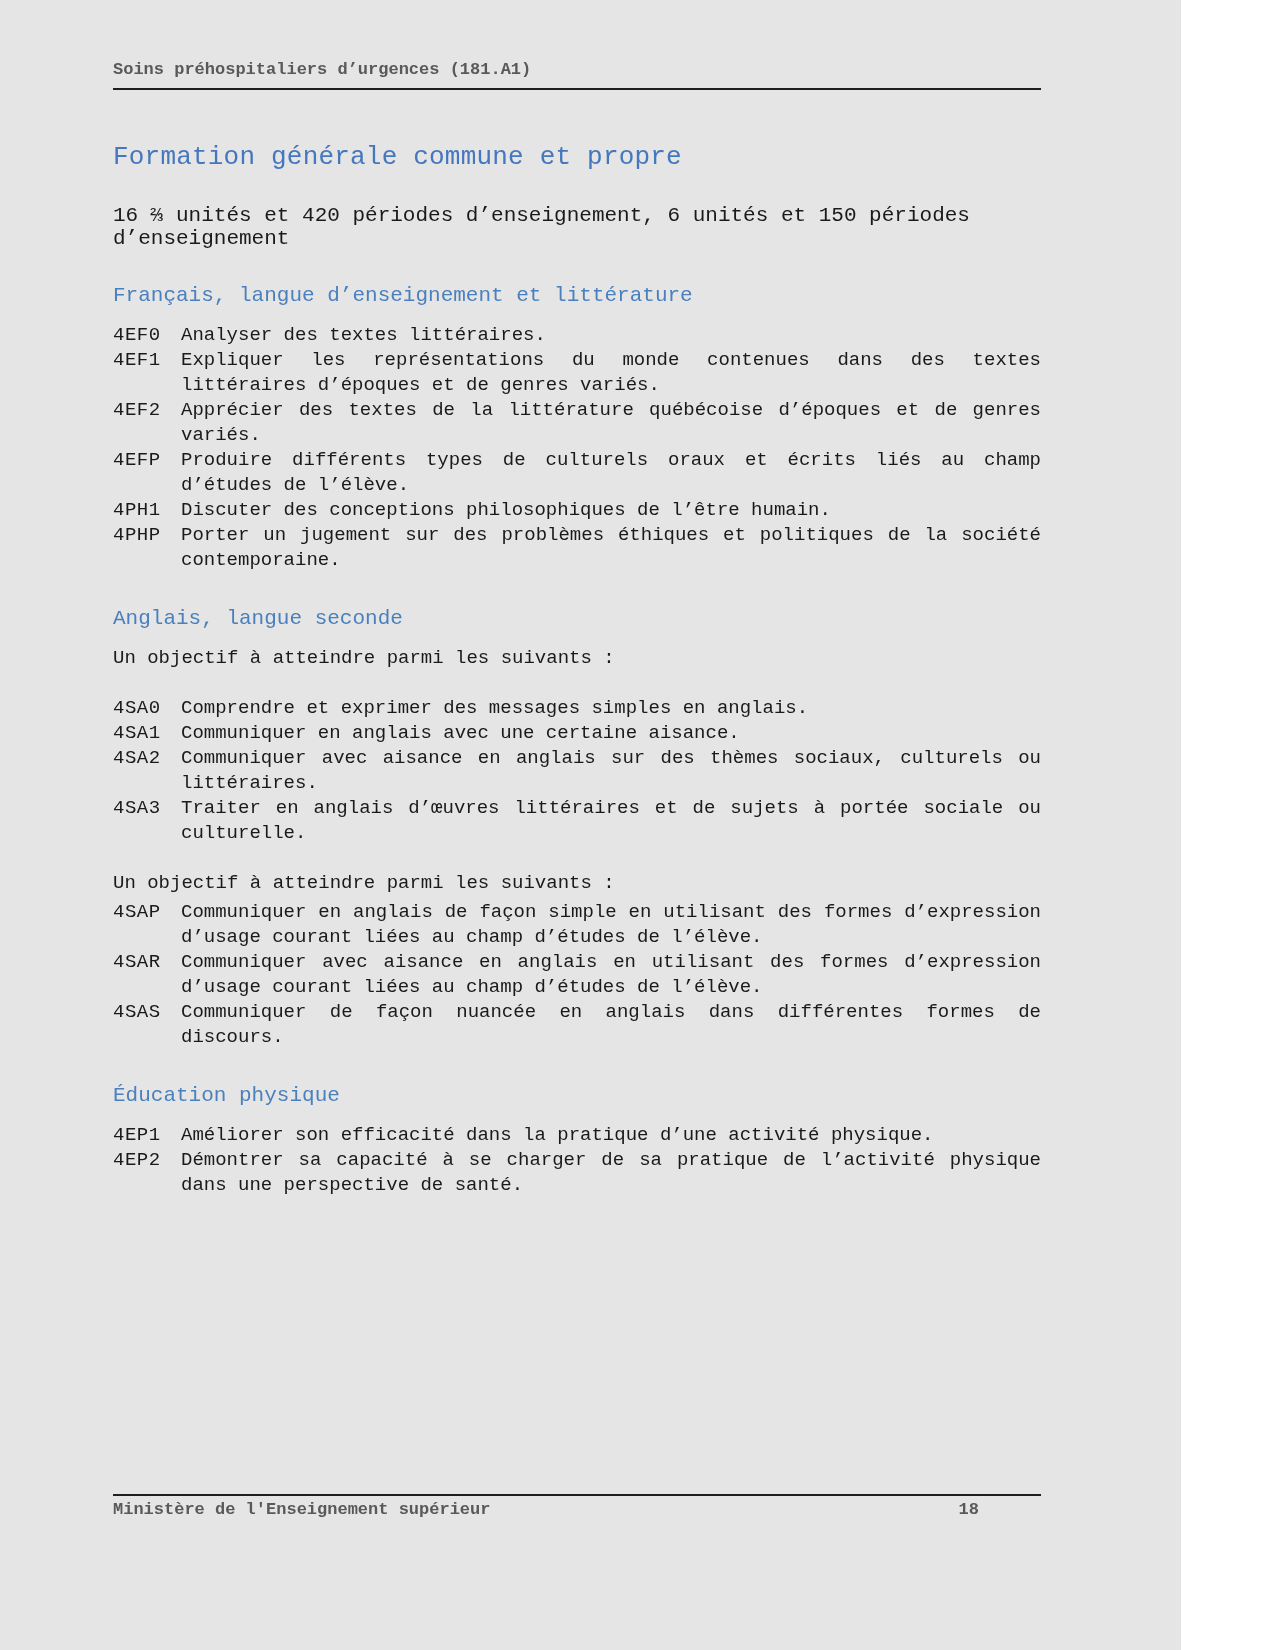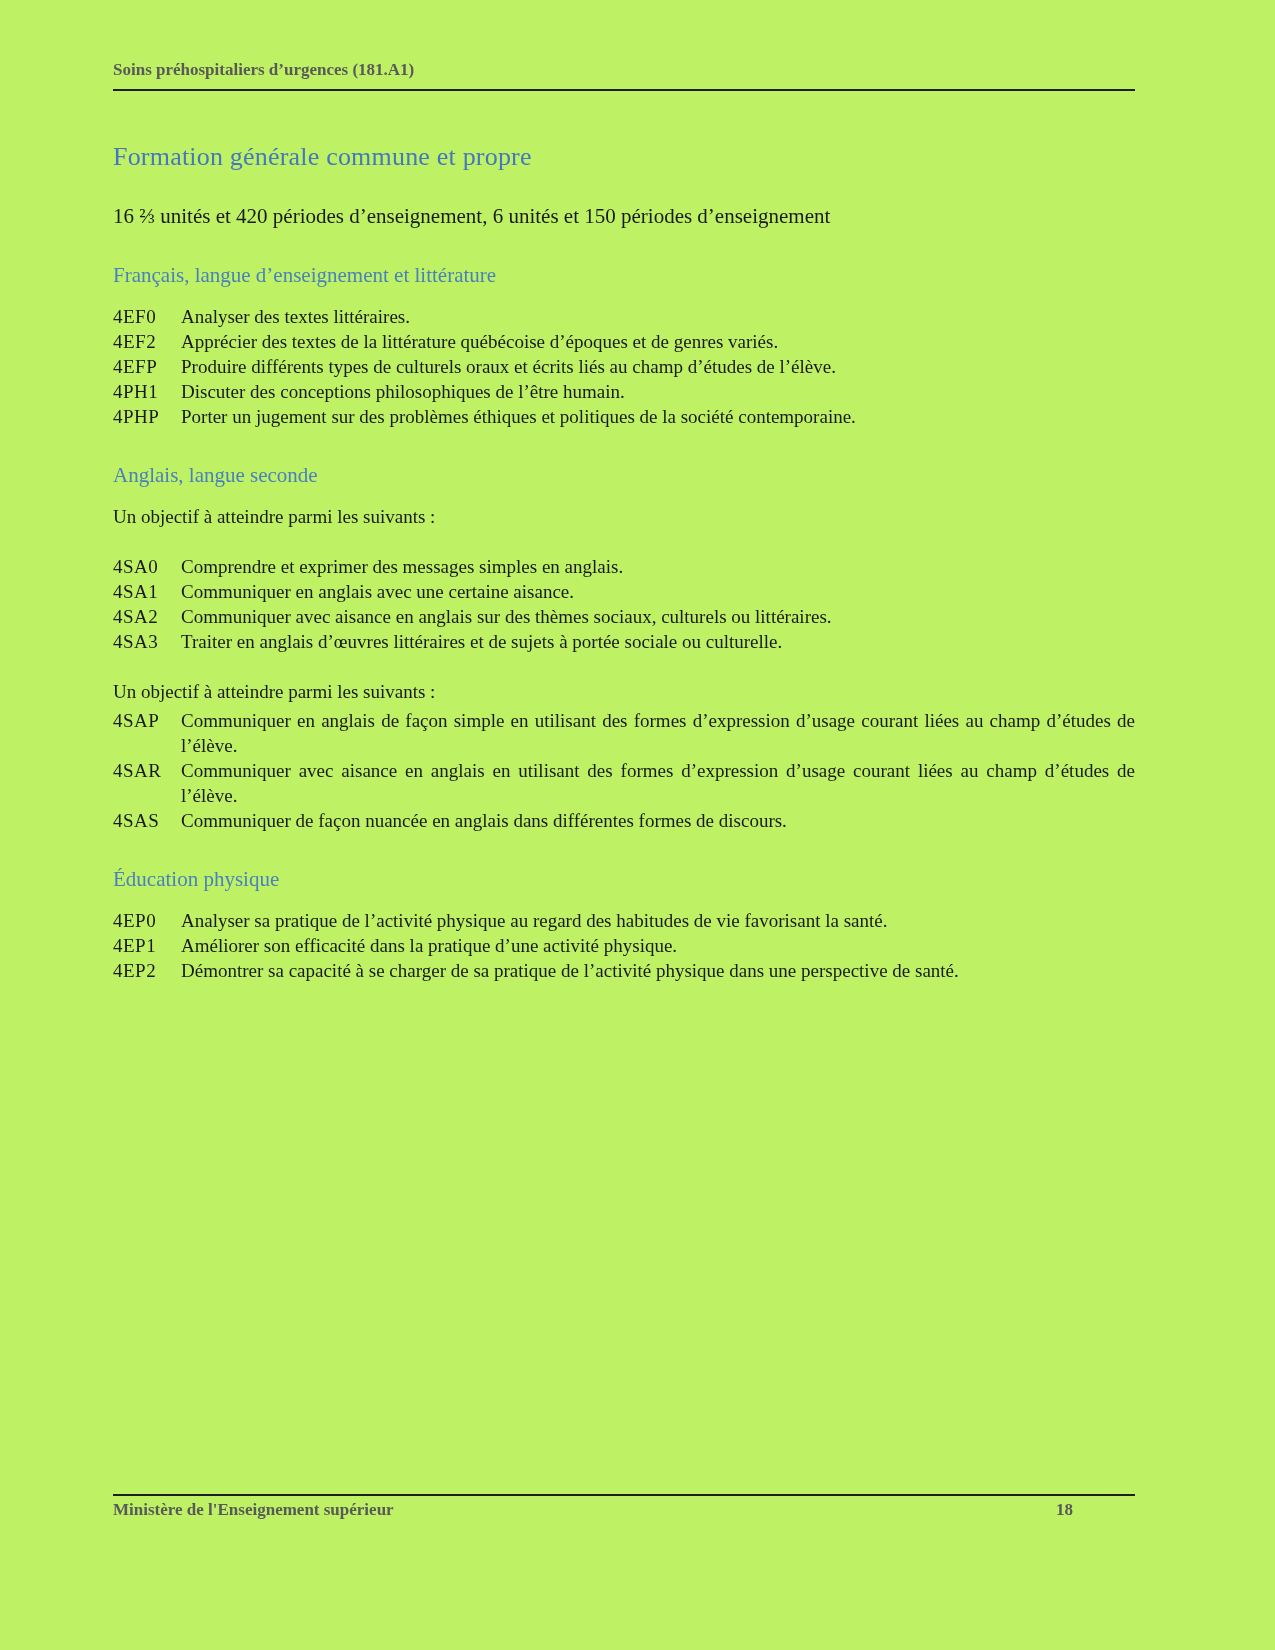--- a/index.html
+++ b/index.html
@@ -1,22 +1,22 @@
 <!DOCTYPE html>
 <html><head>
 <meta charset="utf-8">
 <style>
   * { box-sizing: border-box; }
   html, body { margin: 0; padding: 0; background: #ffffff; }
   .page {
     position: relative;
-    width: 1275px;
+    width: 1181px;
     height: 1650px;
-    background: #bef264;
-    font-family: Liberation Serif, serif;
+    background: #e5e5e5;
+    font-family: Liberation Mono, monospace;
     color: #1a1a1a;
     overflow: hidden;
   }
   .header {
     position: absolute;
     top: 60px;
     left: 113px;
     right: 140px;
     border-bottom: 2px solid #1f1f1f;
     padding-bottom: 9px;
@@ -106,20 +106,24 @@
     <p class="intro">16 ⅔ unités et 420 périodes d’enseignement, 6 unités et 150 périodes d’enseignement</p>
     <div id="sections">
         <section class="section">
           <h2 class="section-heading">Français, langue d’enseignement et littérature</h2>
           <div class="courses">
             <div class="course-row">
               <span class="course-code">4EF0</span>
               <span class="course-text">Analyser des textes littéraires.</span>
             </div>
             <div class="course-row">
+              <span class="course-code">4EF1</span>
+              <span class="course-text">Expliquer les représentations du monde contenues dans des textes littéraires d’époques et de genres variés.</span>
+            </div>
+            <div class="course-row">
               <span class="course-code">4EF2</span>
               <span class="course-text">Apprécier des textes de la littérature québécoise d’époques et de genres variés.</span>
             </div>
             <div class="course-row">
               <span class="course-code">4EFP</span>
               <span class="course-text">Produire différents types de culturels oraux et écrits liés au champ d’études de l’élève.</span>
             </div>
           </div>
         </section>
         <section class="section">
@@ -167,24 +171,20 @@
             </div>
             <div class="course-row">
               <span class="course-code">4SAS</span>
               <span class="course-text">Communiquer de façon nuancée en anglais dans différentes formes de discours.</span>
             </div>
           </div>
         </section>
         <section class="section">
           <h2 class="section-heading">Éducation physique</h2>
           <div class="courses">
-            <div class="course-row">
-              <span class="course-code">4EP0</span>
-              <span class="course-text">Analyser sa pratique de l’activité physique au regard des habitudes de vie favorisant la santé.</span>
-            </div>
             <div class="course-row">
               <span class="course-code">4EP1</span>
               <span class="course-text">Améliorer son efficacité dans la pratique d’une activité physique.</span>
             </div>
             <div class="course-row">
               <span class="course-code">4EP2</span>
               <span class="course-text">Démontrer sa capacité à se charger de sa pratique de l’activité physique dans une perspective de santé.</span>
             </div>
           </div>
         </section>

